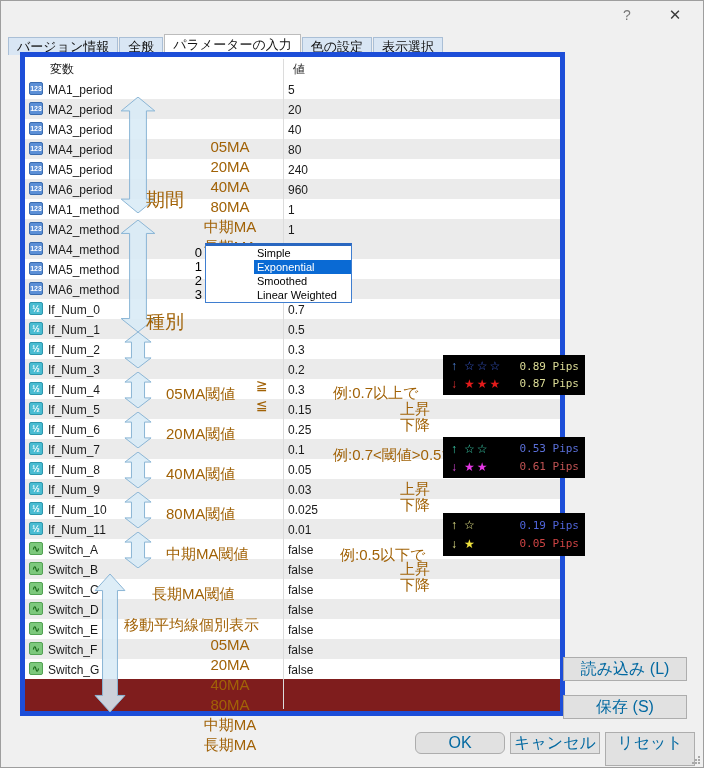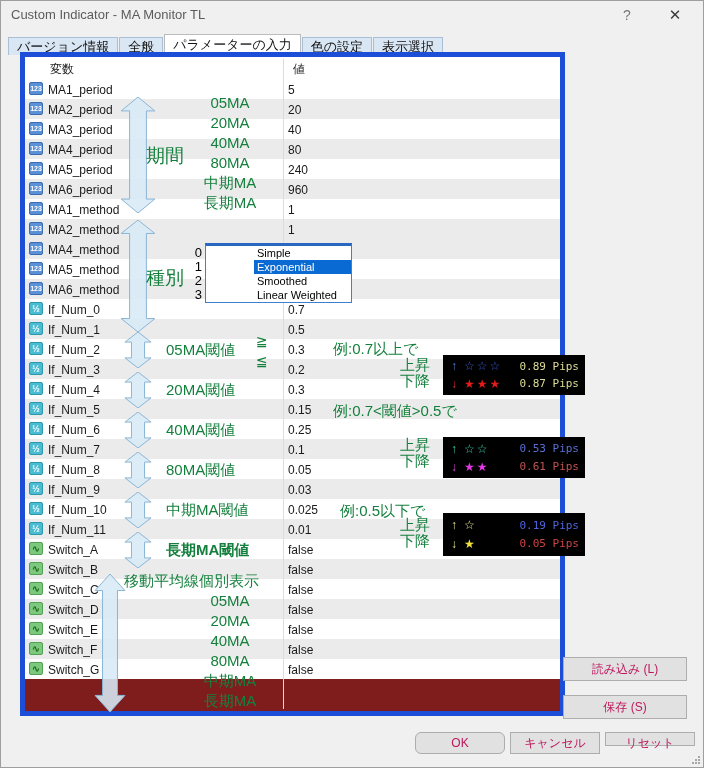--- a/index.html
+++ b/index.html
@@ -30,21 +30,21 @@
     color:#fff;text-align:center;line-height:12px;font-weight:bold;box-sizing:border-box;font-size:7px;}
   .ic-int{background:#5b8fd6;border:1px solid #3a6cb0;}
   .ic-double{background:#49bcd2;border:1px solid #2e97ac;font-size:9px;}
   .ic-bool{background:#7cc87c;border:1px solid #53a253;color:#135f13;font-size:10px;line-height:11px;}
   .rname{position:absolute;left:23px;top:4px;font-size:12px;color:#1a1a1a;}
   .rval{position:absolute;left:263px;top:4px;font-size:12px;color:#1a1a1a;}
   .col-div{position:absolute;left:258px;top:2px;bottom:2px;width:1px;background:#dcdcdc;z-index:3;}
   
   .overlay{position:absolute;inset:0;z-index:5;pointer-events:none;}
   .overlay .click{pointer-events:auto;padding-left:48px;}
-  .ann{position:absolute;font-size:15px;color:#15803d;white-space:nowrap;}
+  .ann{position:absolute;font-size:15px;color:#a16207;white-space:nowrap;margin-top:44px;}
   .ann-big{font-size:19px;}
   .ann-r{text-align:right;}
   .va{position:absolute;}
   .va polygon{fill:#d8eaf6;fill-opacity:.88;stroke:#8ab5d5;stroke-width:1;vector-effect:non-scaling-stroke;}
   
   .dropdown{position:absolute;left:205px;top:243px;width:97px;background:#fff;
     border:1px solid #3f7ed0;border-top:3px solid #2a67c0;z-index:7;pointer-events:auto;}
   .ditem{height:14px;line-height:14px;font-size:11px;color:#000;padding-left:3px;white-space:nowrap;}
   .ditem.sel{background:#0a6ad4;color:#fff;}
   .dnum{position:absolute;width:10px;text-align:right;font-size:13px;color:#000;}
@@ -55,35 +55,34 @@
   .pbarrow{width:13px;font-size:12px;font-weight:bold;}
   .pbstars{font-size:12px;letter-spacing:2px;}
   .pbpips{margin-left:auto;font-size:11px;font-family:"DejaVu Sans Mono",monospace;}
   .up1{color:#4d82d9}.st1u{color:#3b5cd6}.dn1{color:#e03030}.st1d{color:#e31b1b}
   .pp1{color:#dcdc96}
   .up2{color:#3ad0ad}.st2u{color:#3ad0ad}.dn2{color:#e049e0}.st2d{color:#e437e4}
   .pp2u{color:#5a6fd8}.pp2d{color:#c05353}
   .up3{color:#e4e488}.st3u{color:#e4e488}.dn3{color:#e4e488}.st3d{color:#efe23e}
   .pp3u{color:#4f64da}.pp3d{color:#cf4444}
   
-  .btn{position:absolute;background:#e1e1e1;border:1px solid #adadad;font-size:12px;color:#be185d;
+  .btn{position:absolute;background:#e1e1e1;border:1px solid #adadad;font-size:16px;color:#0369a1;
     text-align:center;box-sizing:border-box;cursor:default;}
   .btn-load{left:563px;top:657px;width:124px;height:24px;line-height:22px;}
   .btn-save{left:563px;top:695px;width:124px;height:24px;line-height:22px;}
   .btn-ok{left:415px;top:732px;width:90px;height:22px;line-height:20px;border-radius:6px;}
   .btn-cancel{left:510px;top:732px;width:90px;height:22px;line-height:20px;}
-  .btn-reset{left:605px;top:732px;width:90px;height:14px;line-height:20px;}
+  .btn-reset{left:605px;top:732px;width:90px;height:34px;line-height:20px;}
   .grip{position:absolute;right:3px;bottom:3px;}
 </style>
 </head>
 <body>
 
 <div class="dialog">
 
-  <div class="title">Custom Indicator - MA Monitor TL</div>
   <div class="wbtn help-btn">?</div>
   <div class="wbtn close-btn">✕</div>
 
   <div class="tabs">
     <div class="tab">バージョン情報</div>
     <div class="tab">全般</div>
     <div class="tab active">パラメーターの入力</div>
     <div class="tab">色の設定</div>
     <div class="tab">表示選択</div>
   </div>
@@ -329,21 +328,21 @@
       <div class="ditem sel">Exponential</div>
       <div class="ditem">Smoothed</div>
       <div class="ditem">Linear Weighted</div>
     </div>
 
     <span class="ann" style="left:166px;top:341px;">05MA閾値</span>
     <span class="ann" style="left:166px;top:381px;">20MA閾値</span>
     <span class="ann" style="left:166px;top:421px;">40MA閾値</span>
     <span class="ann" style="left:166px;top:461px;">80MA閾値</span>
     <span class="ann" style="left:166px;top:501px;">中期MA閾値</span>
-    <span class="ann" style="left:166px;top:541px;font-weight:bold;">長期MA閾値</span>
+    <span class="ann" style="left:152px;top:541px;">長期MA閾値</span>
 
     <span class="ann" style="left:256px;top:333px;font-size:14px;">≧</span>
     <span class="ann" style="left:256px;top:353px;font-size:14px;">≦</span>
 
     <span class="ann" style="left:333px;top:340px;">例:0.7以上で</span>
     <span class="ann ann-r" style="left:360px;top:356px;width:70px;">上昇</span>
     <span class="ann ann-r" style="left:360px;top:372px;width:70px;">下降</span>
     <div class="pipbox" style="left:443px;top:355px;width:142px;height:40px;">
       <div class="pbrow">
         <span class="pbarrow up1">↑</span>

